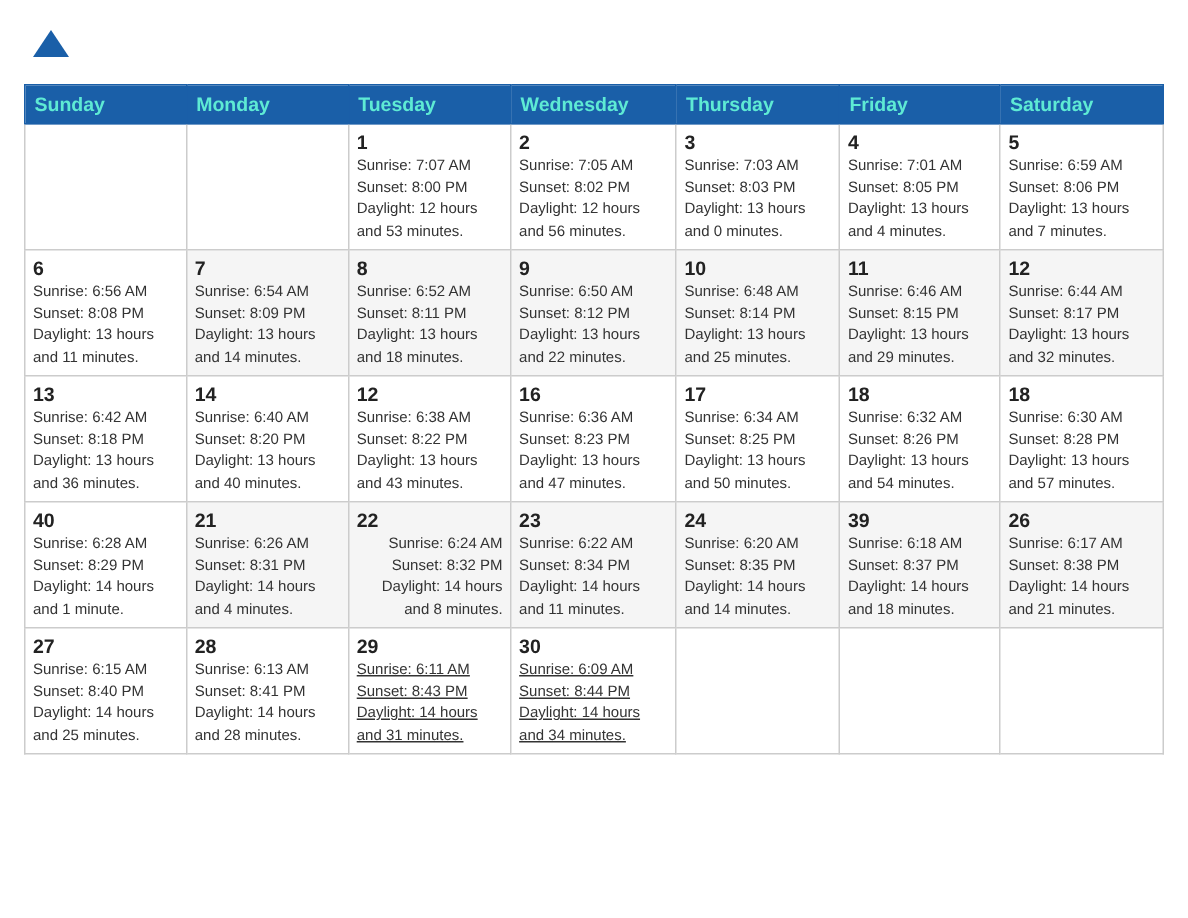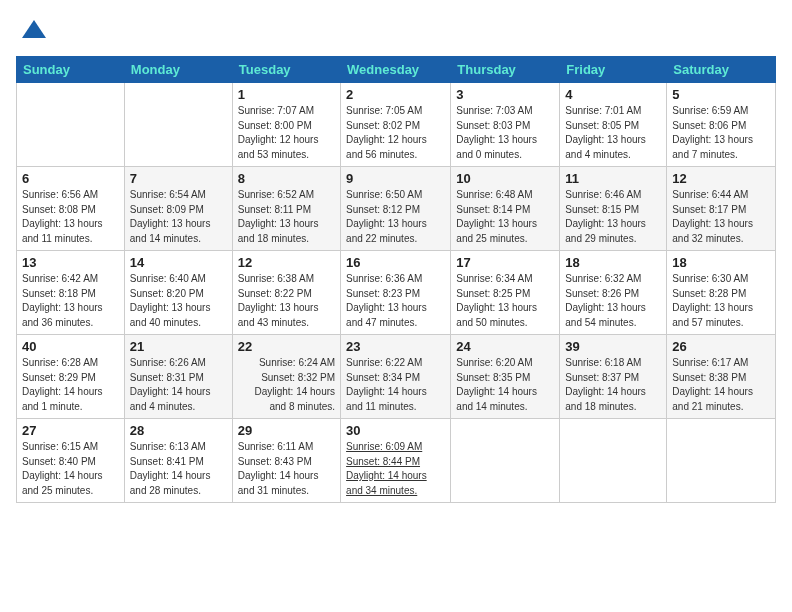--- a/index.html
+++ b/index.html
@@ -333,21 +333,21 @@
         </td>
         <td>
           <span class="day-number">28</span>
           <div class="day-info" style="white-space: pre-line;">Sunrise: 6:13 AM
 Sunset: 8:41 PM
 Daylight: 14 hours
 and 28 minutes.</div>
         </td>
         <td>
           <span class="day-number">29</span>
-          <div class="day-info" style="white-space: pre-line;">Sunrise: 6:11 AM
+          <div class="day-info" style="white-space: pre-line; text-decoration: underline;">Sunrise: 6:11 AM
 Sunset: 8:43 PM
 Daylight: 14 hours
 and 31 minutes.</div>
         </td>
         <td>
           <span class="day-number">30</span>
           <div class="day-info" style="white-space: pre-line; text-decoration: underline;">Sunrise: 6:09 AM
 Sunset: 8:44 PM
 Daylight: 14 hours
 and 34 minutes.</div>

